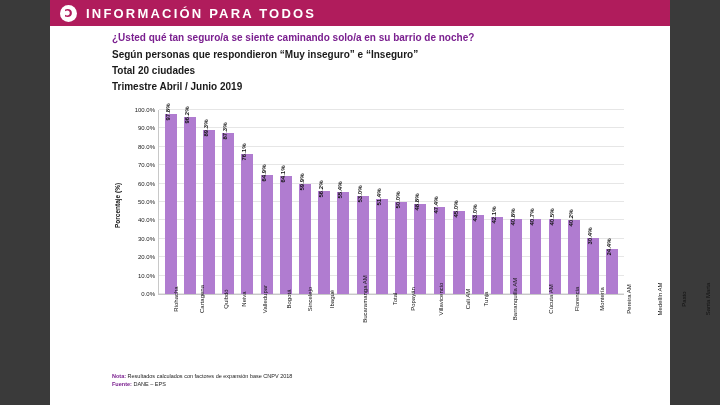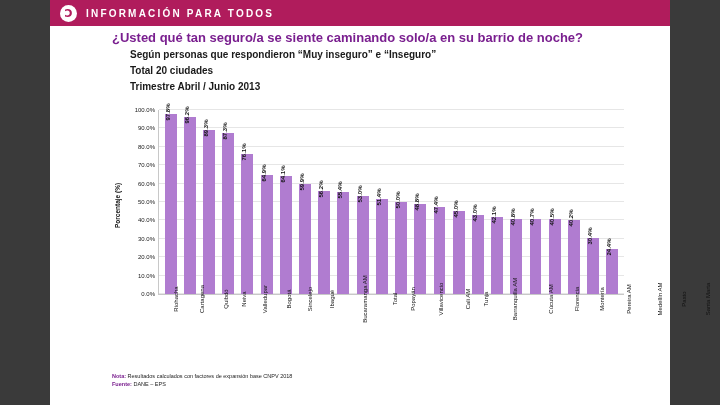--- a/index.html
+++ b/index.html
@@ -41,43 +41,43 @@
     font-size: 11px;
     font-weight: bold;
     display: flex;
     align-items: center;
     justify-content: center;
     margin-right: 9px;
     font-family: "DejaVu Sans", sans-serif;
   }
   .header-title {
     color: #ffffff;
-    font-size: 10px;
+    font-size: 13px;
     letter-spacing: 2.2px;
     font-weight: bold;
   }
   
   .titles {
     position: absolute;
     left: 62px;
     top: 31px;
     width: 520px;
   }
   .title-q {
     color: #7a1f8f;
-    font-size: 13px;
+    font-size: 10px;
     font-weight: bold;
     margin: 0 0 4px 0;
     line-height: 13px;
   }
   .title-sub {
     color: #1a1a1a;
     font-size: 10px;
     font-weight: bold;
-    margin: 0 0 3px 18px;
+    margin: 0 0 3px 0;
     line-height: 13px;
   }
   
   .chart-panel {
     position: absolute;
     left: 62px;
     top: 100px;
     width: 520px;
     height: 255px;
     background: #ffffff;
@@ -201,21 +201,21 @@
 
   <div class="header">
     <div class="logo-circle">Ɔ</div>
     <div class="header-title">INFORMACIÓN PARA TODOS</div>
   </div>
 
   <div class="titles">
     <p class="title-q">¿Usted qué tan seguro/a se siente caminando solo/a en su barrio de noche?</p>
     <p class="title-sub">Según personas que respondieron “Muy inseguro” e “Inseguro”</p>
     <p class="title-sub">Total 20 ciudades</p>
-    <p class="title-sub">Trimestre Abril / Junio 2013</p>
+    <p class="title-sub">Trimestre Abril / Junio 2019</p>
   </div>
 
   <div class="chart-panel">
     <div class="ylabel">Porcentaje (%)</div>
     <div class="plot" id="plot">
       <div id="gridlines">
           <div class="gridline" style="bottom: 0%;">
             <span class="ytick">0.0%</span>
           </div>
           <div class="gridline" style="bottom: 10%;">

